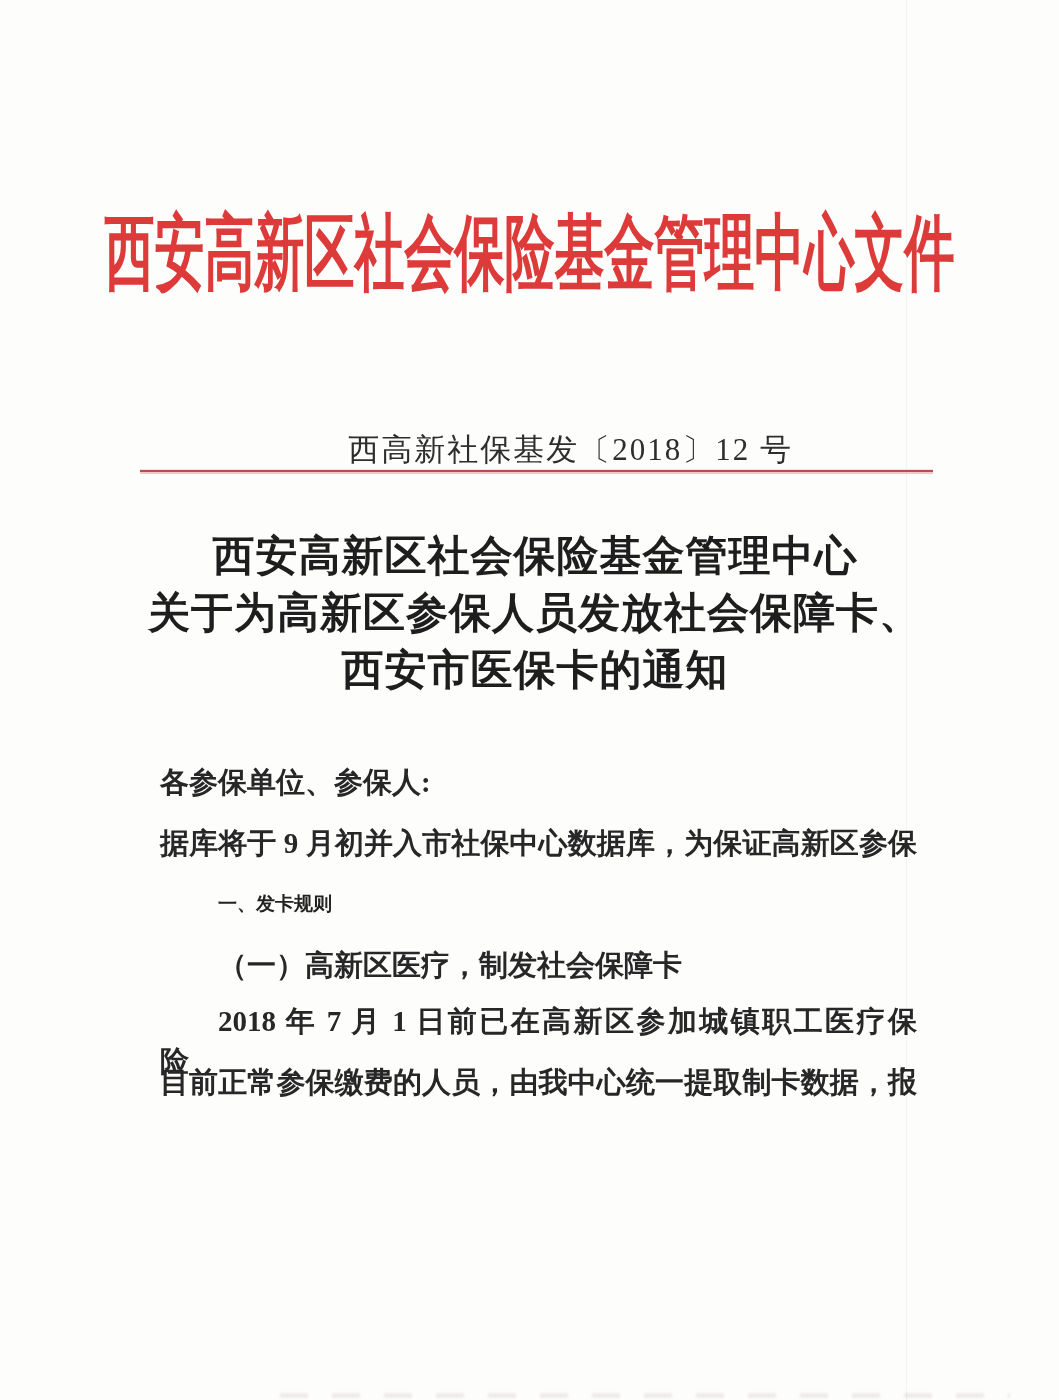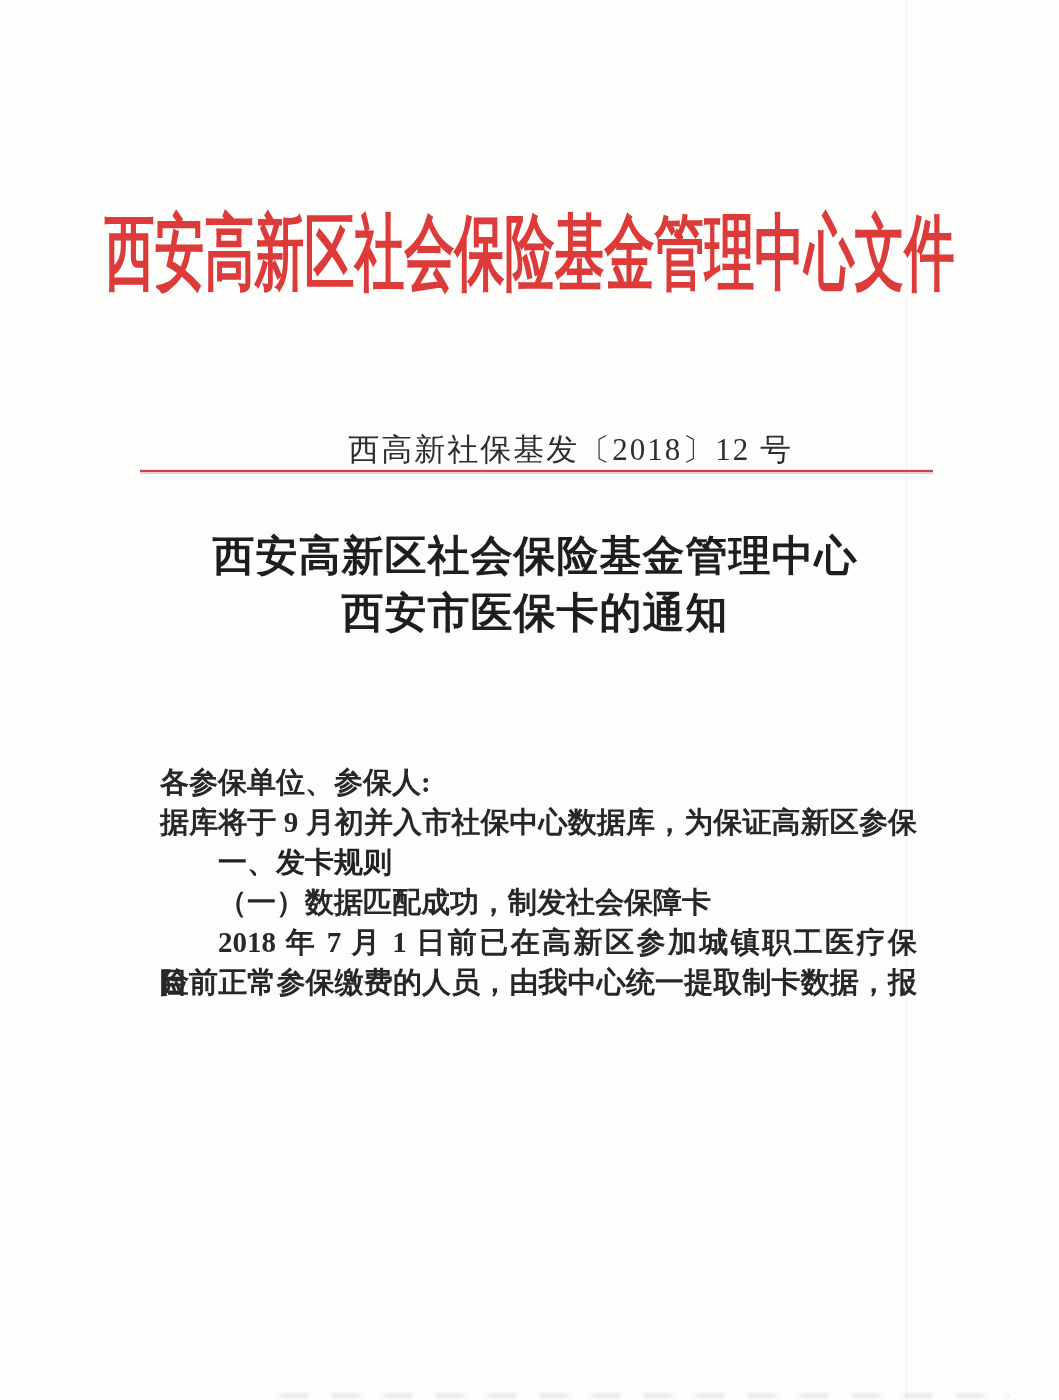--- a/index.html
+++ b/index.html
@@ -109,57 +109,58 @@
     line-height: 40px;
     font-weight: bold;
   }
   .b-line.just {
     text-align: justify;
     text-align-last: justify;
   }
   .b-line.indent {
     text-indent: 58px;
   }
-  .gap-sm   { margin-top: 0; }
-  .gap-md   { }
+  .gap-sm   { margin-top: 21px; }
+  .gap-md   { margin-top: 16px; }
   .gap-first{ margin-top: 18px; }
   .heading {
     font-family: "Liberation Sans", sans-serif;
     font-weight: bold;
-    font-size: 29px;
+    font-size: 19px;
     color: #222222;
   }
 </style>
 </head>
 <body>
 
 <div class="page">
 
   <div class="scan-vline"></div>
 
   <div class="letterhead">西安高新区社会保险基金管理中心文件</div>
 
   <div class="doc-number">西高新社保基发〔2018〕12 号</div>
 
   <div class="divider"></div>
 
   <div class="notice-title">
     <div class="t-line">西安高新区社会保险基金管理中心</div>
+    <div class="t-line">关于为高新区参保人员发放社会保障卡、</div>
     <div class="t-line">西安市医保卡的通知</div>
   </div>
 
   <div class="body-block">
 
     <div class="b-line">各参保单位、参保人:</div>
 
     <div class="b-line just gap-sm">据库将于 9 月初并入市社保中心数据库，为保证高新区参保</div>
 
     <div class="b-line indent heading gap-sm">一、发卡规则</div>
 
-    <div class="b-line indent gap-sm">（一）数据匹配成功，制发社会保障卡</div>
+    <div class="b-line indent gap-sm">（一）高新区医疗，制发社会保障卡</div>
 
     <div class="b-line just indent gap-md">2018 年 7 月 1 日前已在高新区参加城镇职工医疗保险，</div>
     <div class="b-line just gap-sm">目前正常参保缴费的人员，由我中心统一提取制卡数据，报</div>
 
   </div>
 
   <div class="scan-bottom"></div>
 
 </div>
 

